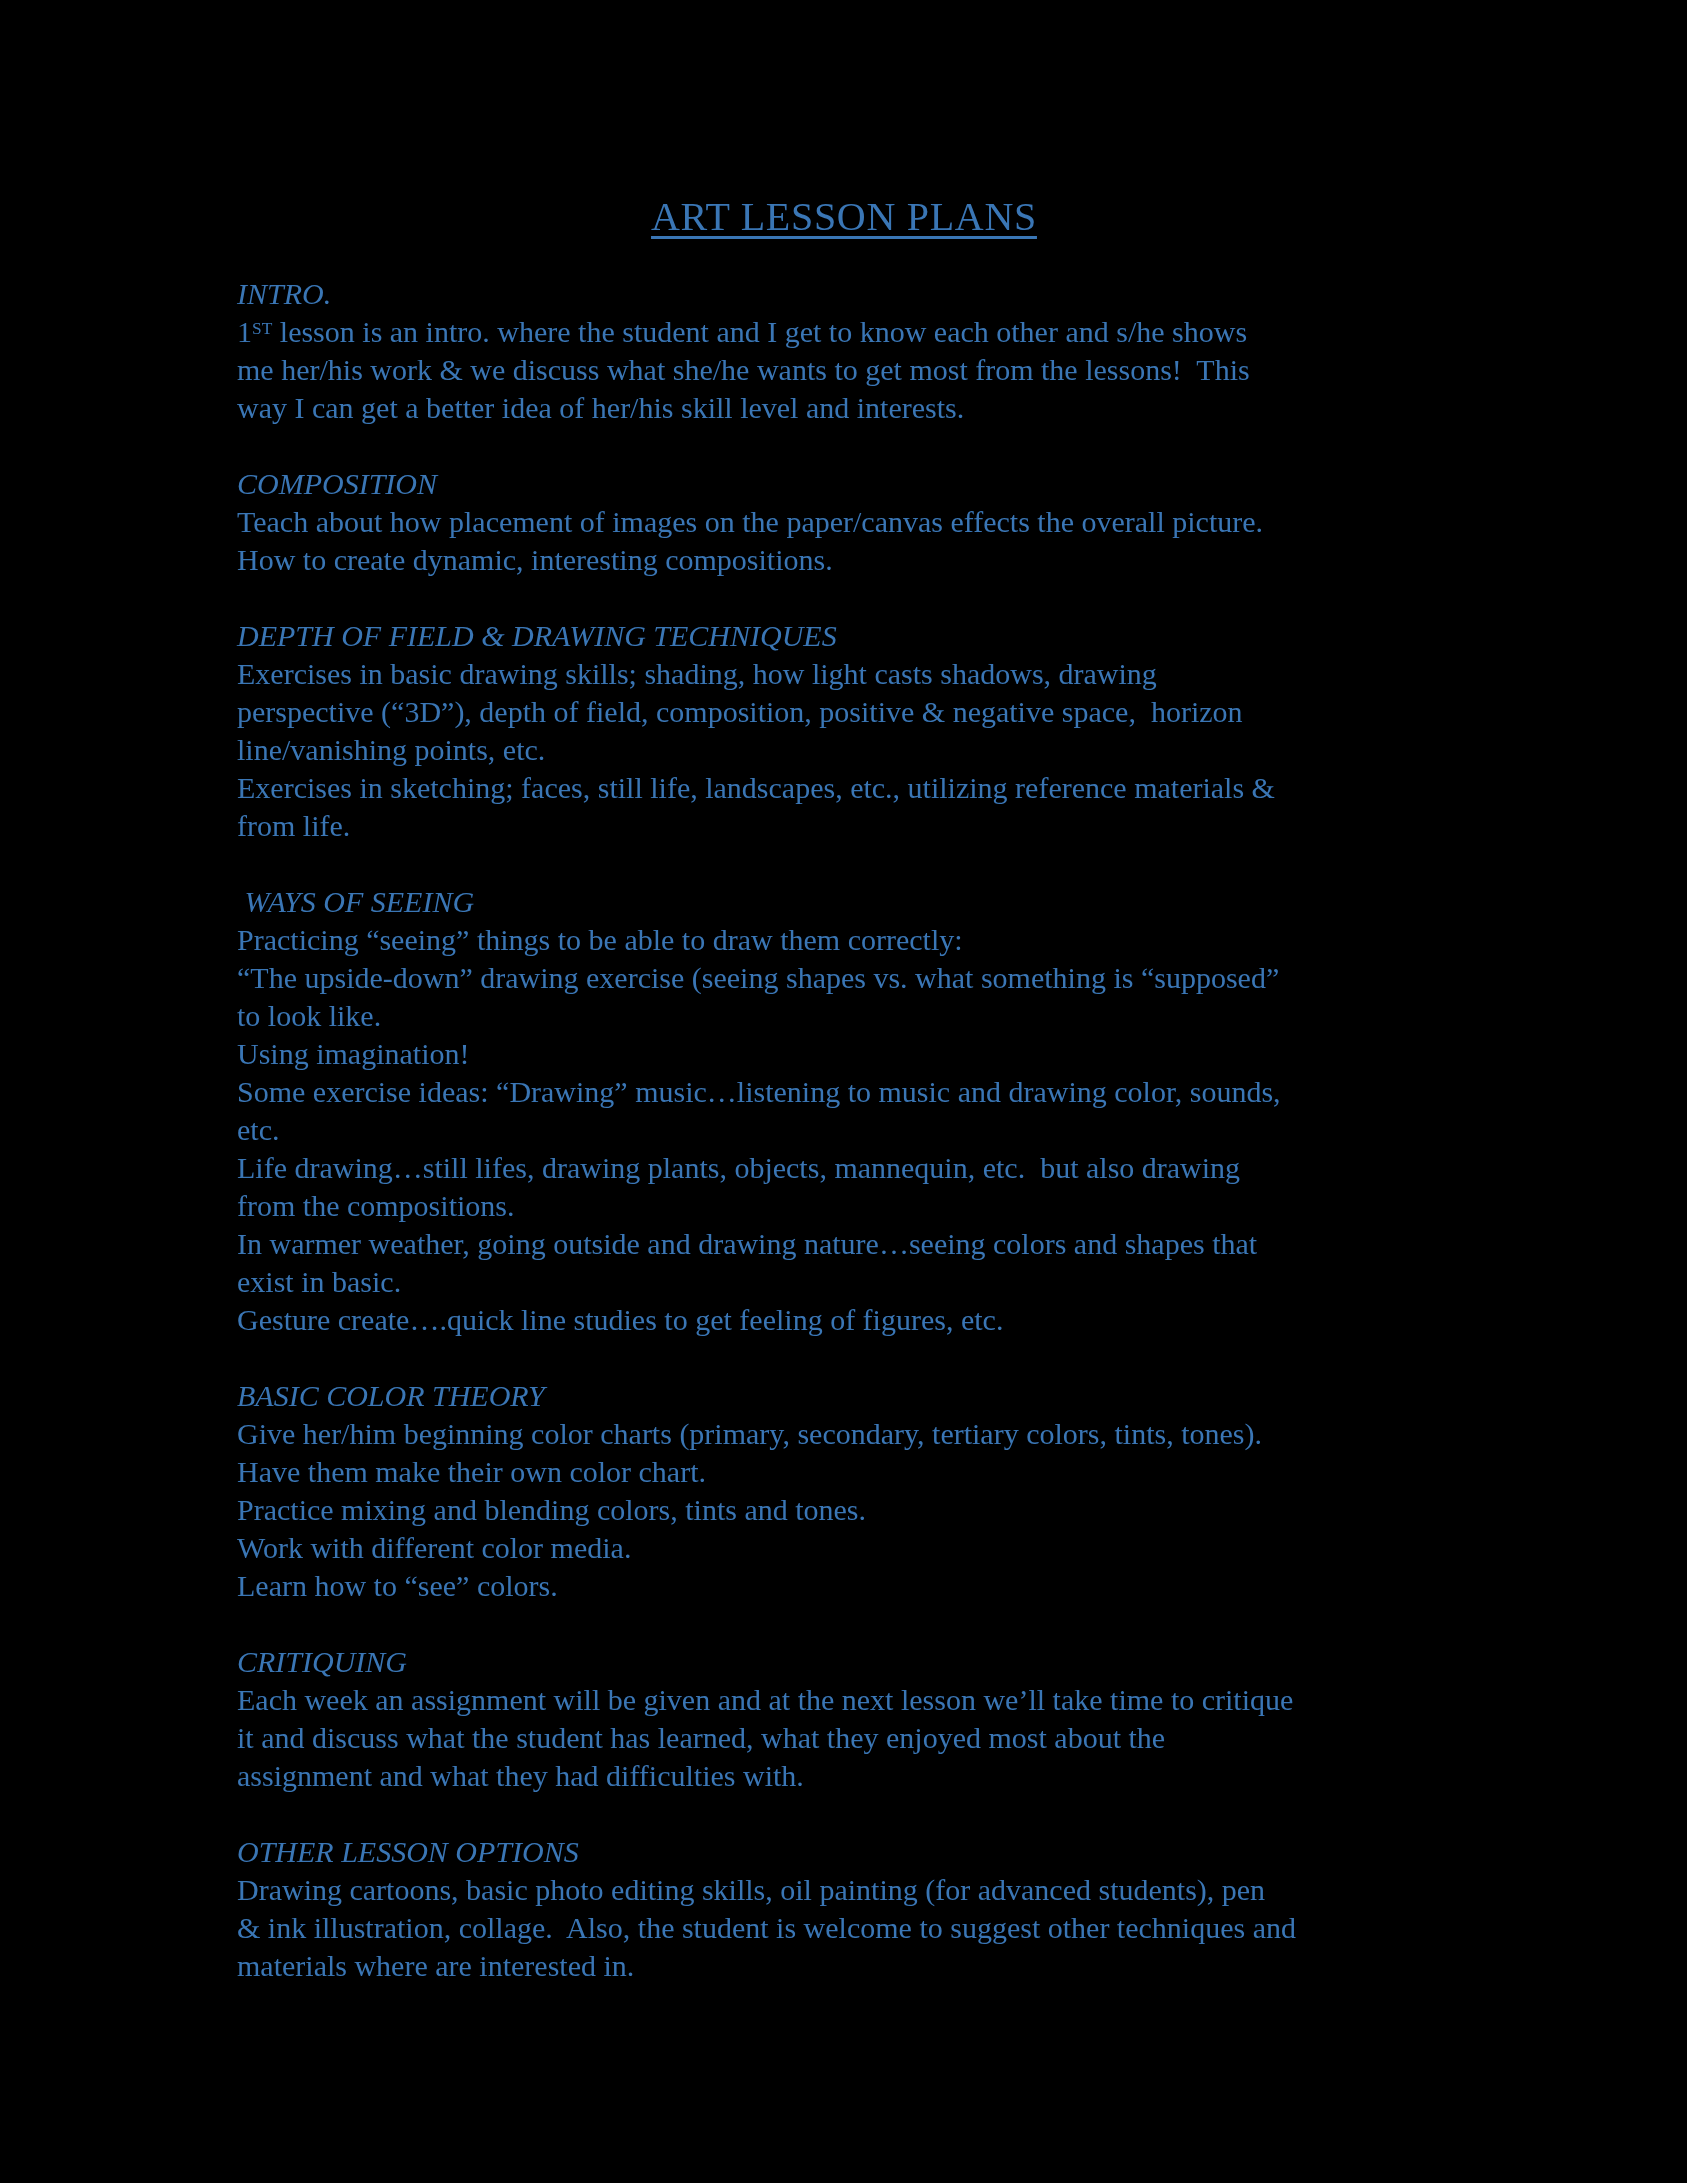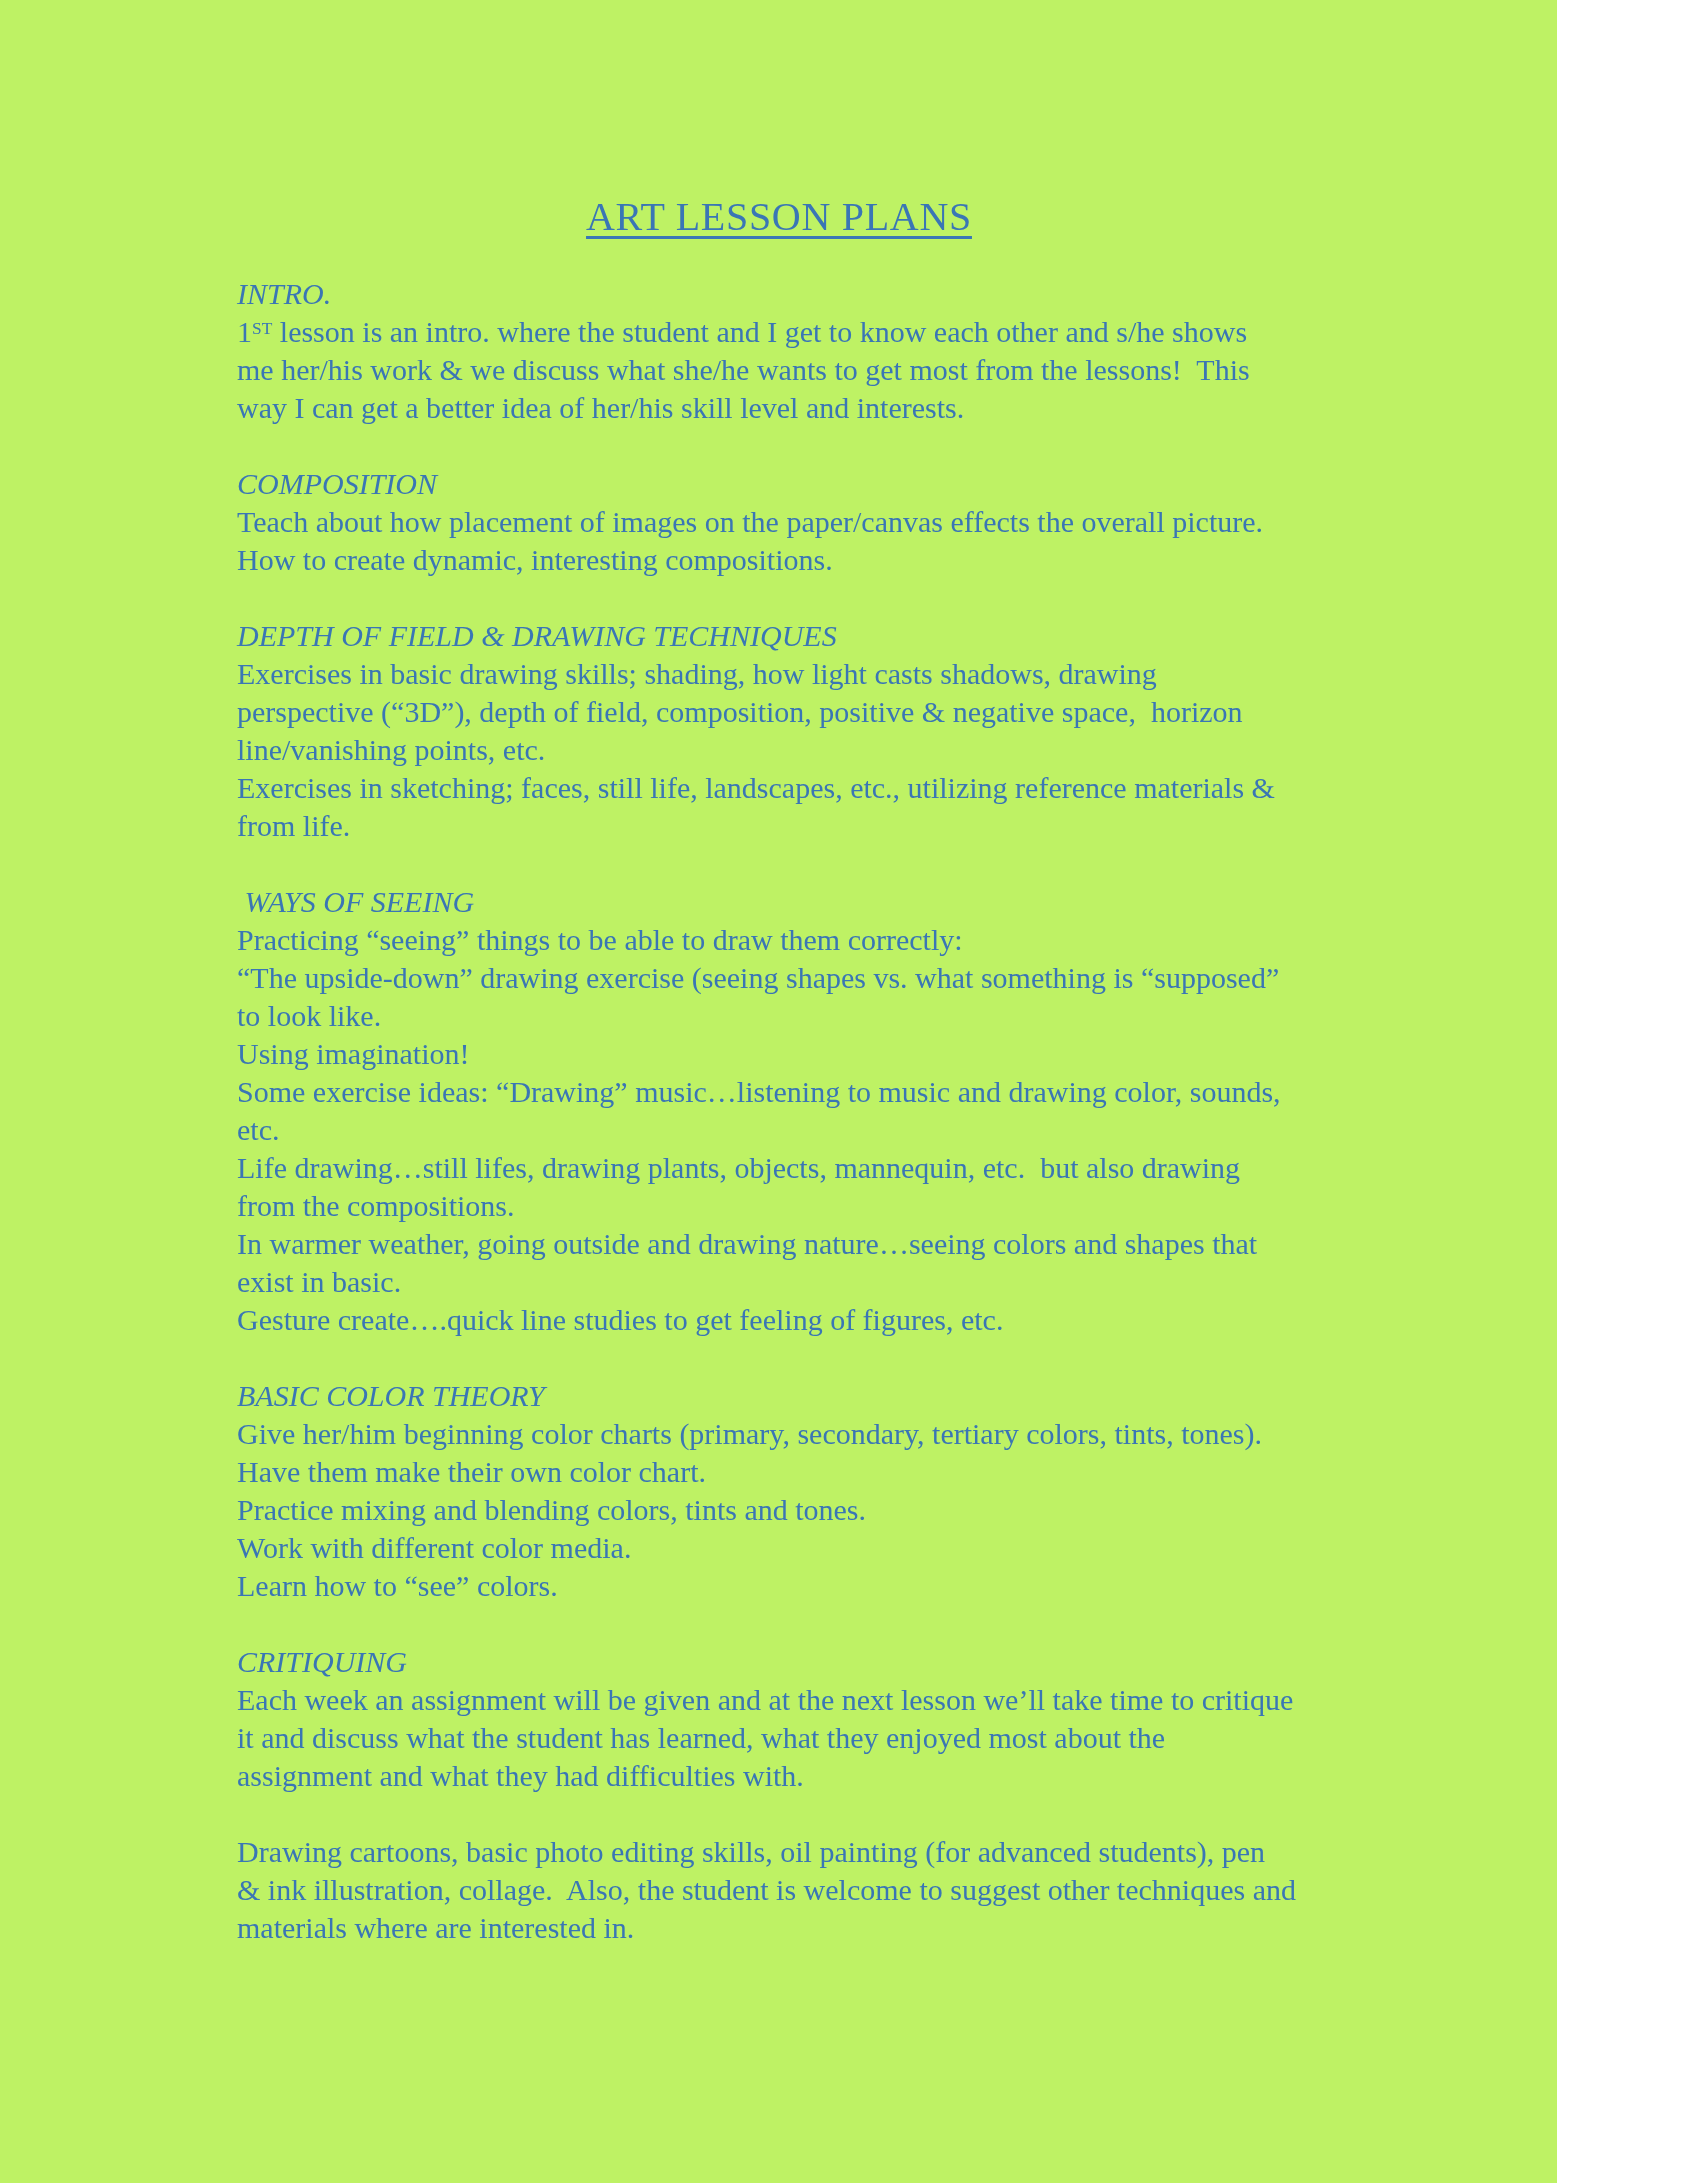--- a/index.html
+++ b/index.html
@@ -2,24 +2,24 @@
 <html style="font-size:10.6px"><head>
 <meta charset="utf-8">
 <style>
   html, body {
     margin: 0;
     padding: 0;
     background: #ffffff;
   }
   .page {
     position: relative;
-    width: 1557px;
+    width: 1687px;
     height: 2183px;
     box-sizing: border-box;
-    background: #bef264;
+    background: #000000;
     padding: 192px 165px 0 237px;
     font-family: "Liberation Serif", "DejaVu Serif", serif;
     color: #3a76b5;
     font-size: 30px;
     line-height: 38px;
     overflow: hidden;
   }
   .title {
     font-size: 40px;
     line-height: 50px;
@@ -113,19 +113,20 @@
   </section>
 
   <section class="para">
     <div class="heading">CRITIQUING</div>
     <div class="line">Each week an assignment will be given and at the next lesson we’ll take time to critique</div>
     <div class="line">it and discuss what the student has learned, what they enjoyed most about the</div>
     <div class="line">assignment and what they had difficulties with.</div>
   </section>
 
   <section class="para">
+    <div class="heading">OTHER LESSON OPTIONS</div>
     <div class="line">Drawing cartoons, basic photo editing skills, oil painting (for advanced students), pen</div>
     <div class="line">&amp; ink illustration, collage.  Also, the student is welcome to suggest other techniques and</div>
     <div class="line">materials where are interested in.</div>
   </section>
 
 </div>
 
 
 </body></html>

